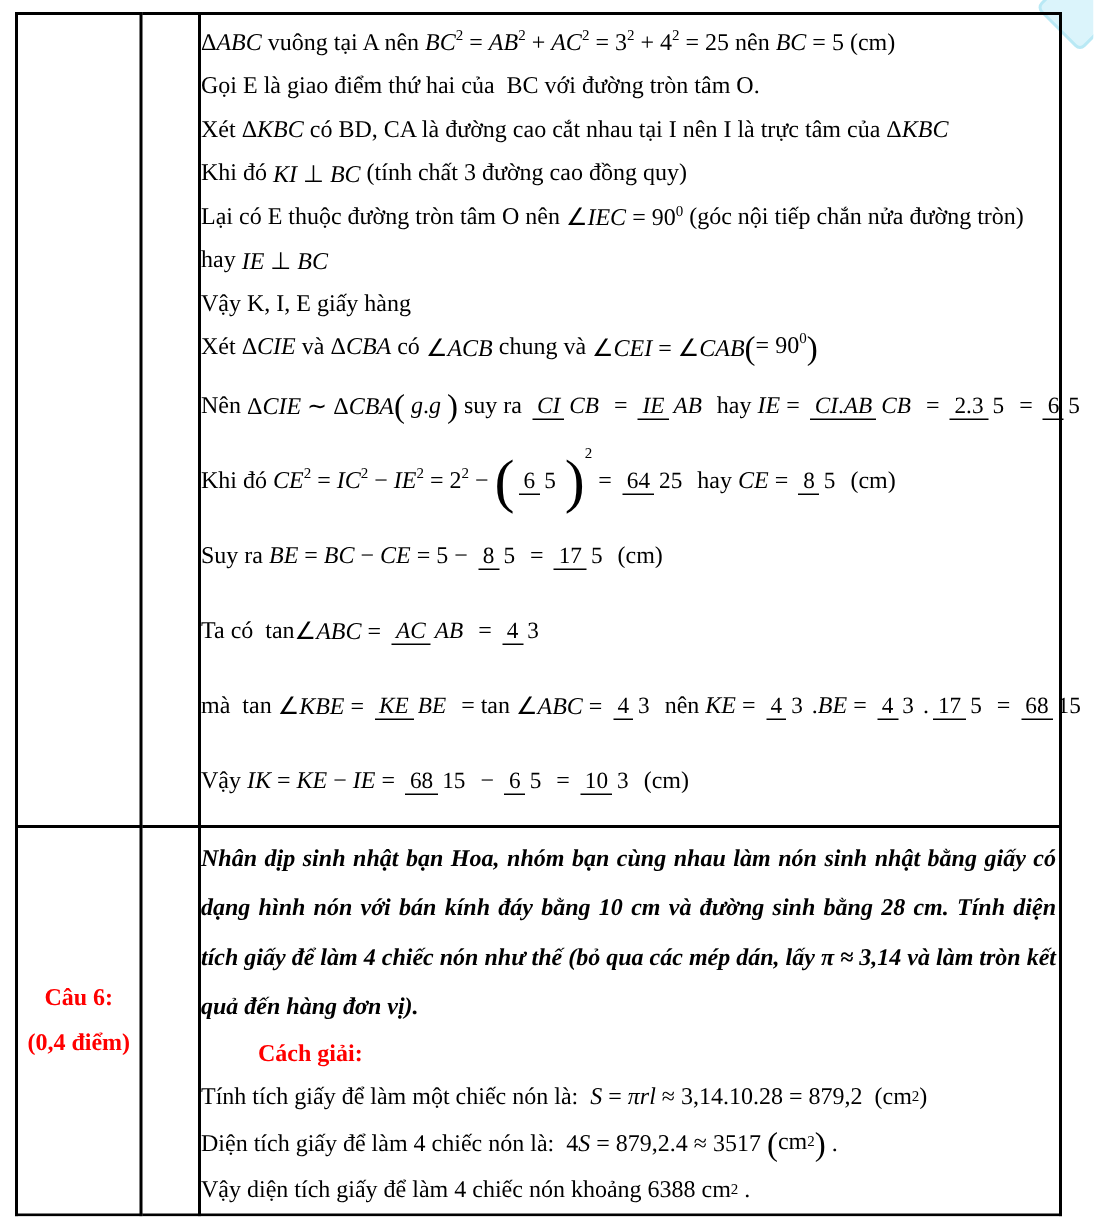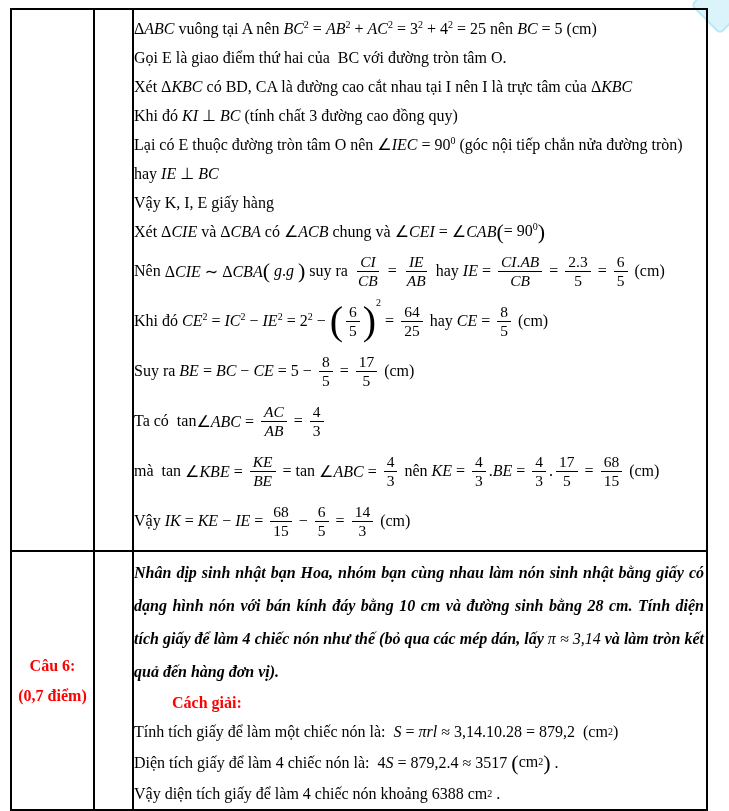--- a/index.html
+++ b/index.html
@@ -14,37 +14,37 @@
   td.content{vertical-align:top;padding:5px 6px 5px 14px;}
   .row-geo td{height:540px;}
   .row-q6 td{height:236px;}
 
   .line{display:flex;align-items:center;min-height:29px;font-size:16px;}
   .line.tall{min-height:50px;}
   .line span.t,.line span.m{white-space:pre;}
   .m i, .frac i{font-style:italic;}
   sup{font-size:10px;line-height:0;}
 
-  .frac{display:inline-flex;flex-direction:column;align-items:center;margin:0 3px;
+  .frac{display:inline-flex;flex-direction:row;align-items:center;margin:0 3px;
         line-height:1.12;font-size:15.5px;}
   .frac .num{padding:0 3px;border-bottom:1.4px solid #000;}
   .frac .den{padding:0 3px;}
 
   .bp{display:inline-flex;align-items:center;}
   .bp .paren{font-size:22px;line-height:0.9;font-weight:400;}
   .bp.bigger .paren{font-size:40px;font-weight:300;}
   .bp .bpinner{display:inline-flex;align-items:center;white-space:pre;}
   .bp sup.bpsup{align-self:flex-start;margin-top:0px;}
 
   .label-cell{text-align:center;}
   .redlabel{color:#ff0000;font-weight:bold;font-size:16px;line-height:30px;white-space:nowrap;}
 
   .problem{font-weight:bold;font-style:italic;font-size:16px;line-height:33px;
            text-align:justify;padding:4px 2px 2px 0;}
-  .problem .m{font-weight:normal;white-space:pre;}
+  .problem .m{font-weight:bold;white-space:pre;}
   .heading{color:#ff0000;font-weight:bold;font-size:16px;min-height:26px;display:flex;align-items:center;margin-left:38px;}
   .sol .line{min-height:31px;}
 </style>
 </head>
 <body>
 
 <div class="page">
   <div class="corner"></div>
 
   <table class="doc">
@@ -232,32 +232,32 @@
                   <span class="num">68</span>
                   <span class="den">15</span>
                 </span>
                 <span class="m"> − </span>
                 <span class="frac">
                   <span class="num">6</span>
                   <span class="den">5</span>
                 </span>
                 <span class="m"> = </span>
                 <span class="frac">
-                  <span class="num">14</span>
+                  <span class="num">10</span>
                   <span class="den">3</span>
                 </span>
                 <span class="t"> (cm)</span>
               </div>
             </div>
       </td>
     </tr>
     <tr class="row-q6">
       <td class="c1 label-cell">
         <div class="redlabel">Câu 6:</div>
-        <div class="redlabel">(0,7 điểm)</div>
+        <div class="redlabel">(0,4 điểm)</div>
       </td>
       <td class="c2"></td>
       <td class="content">
         <div class="problem" id="problem"><span class="t">Nhân dịp sinh nhật bạn Hoa, nhóm bạn cùng nhau làm nón sinh nhật bằng giấy có dạng hình nón với bán kính đáy bằng 10 cm và đường sinh bằng 28 cm. Tính diện tích giấy để làm 4 chiếc nón như thế (bỏ qua các mép dán, lấy </span><span class="m"><i>π</i> ≈ 3,14</span><span class="t">  và làm tròn kết quả đến hàng đơn vị).</span></div>
         <div class="heading">Cách giải:</div>
         <div class="sol" id="sol-lines">
               <div class="line">
                 <span class="t">Tính tích giấy để làm một chiếc nón là:  </span>
                 <span class="m"><i>S</i> = <i>πrl</i> ≈ 3,14.10.28 = 879,2</span>
                 <span class="t">  (cm</span>

